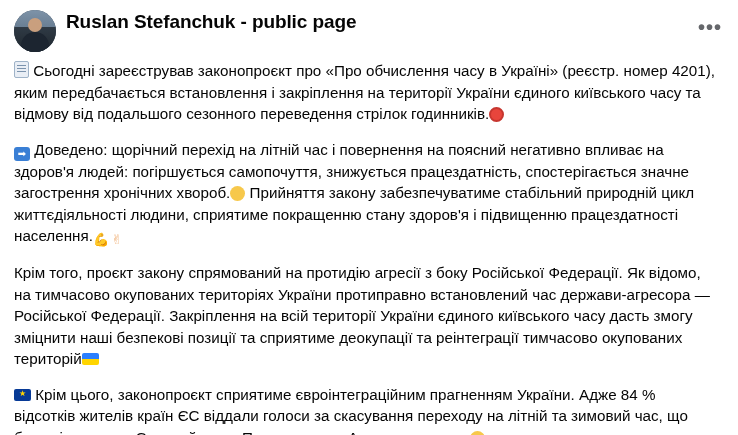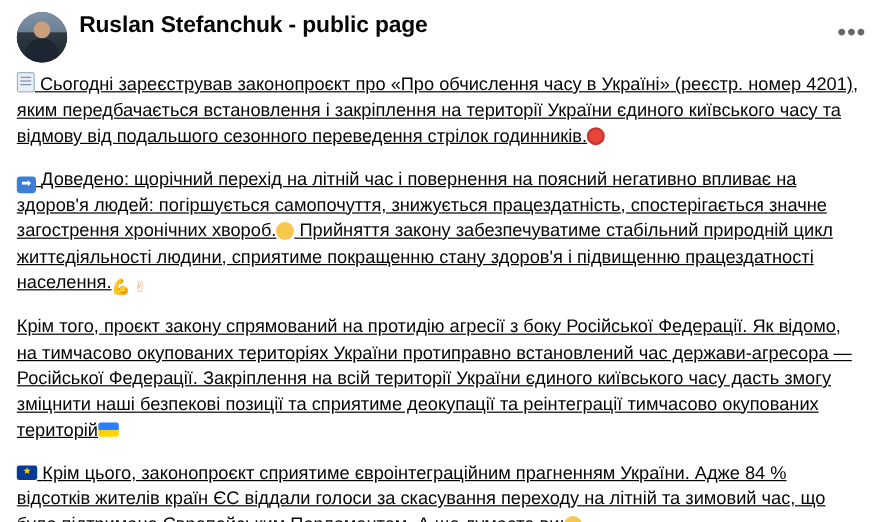--- a/index.html
+++ b/index.html
@@ -106,21 +106,20 @@
     user-select: none;
   }
   .post-body {
     font-size: 15.2px;
     line-height: 21.5px;
     color: #050505;
     padding-right: 8px;
   }
   .para {
     margin: 0 0 14px 0;
-    text-decoration: underline;
   }
   .para:last-child {
     margin-bottom: 0;
   }
   
   .em {
     display: inline-block;
     vertical-align: -3px;
     width: 16px;
     height: 16px;

